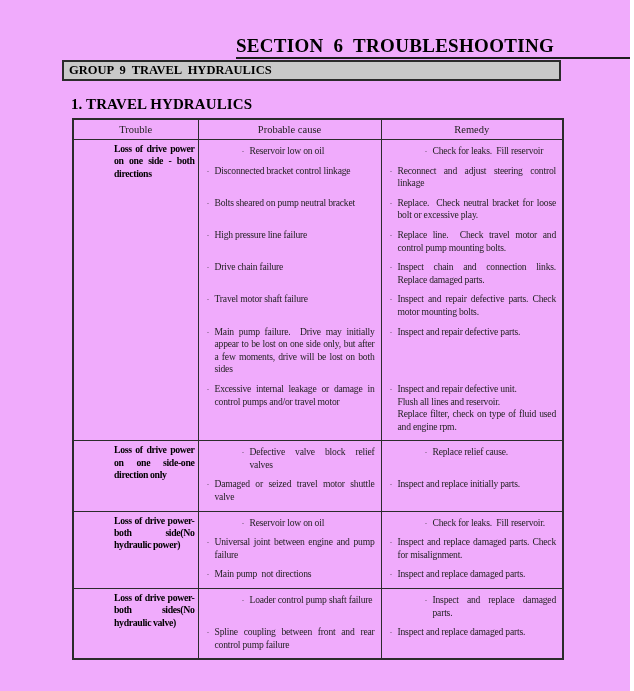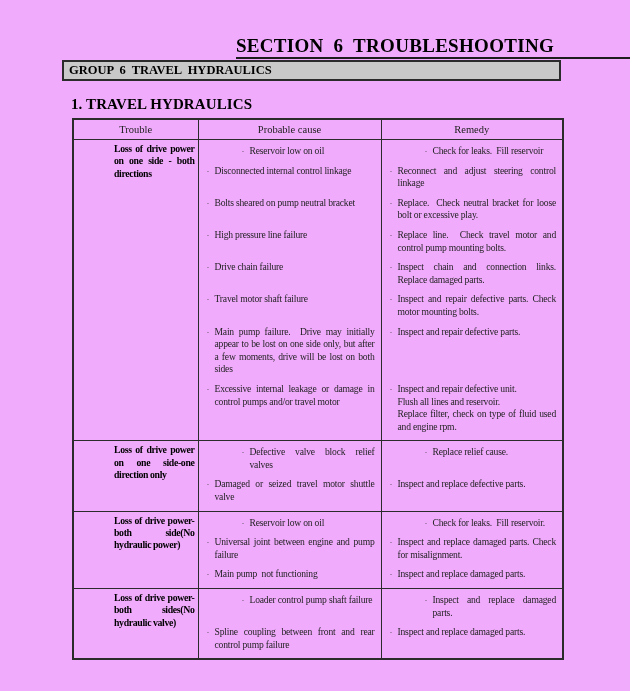--- a/index.html
+++ b/index.html
@@ -60,21 +60,21 @@
 </style>
 </head>
 <body>
 
 <div class="page">
 
   <div class="section-title">SECTION 6 TROUBLESHOOTING</div>
   <div class="title-rule"></div>
 
   <div class="group-bar">
-    <span>GROUP 6 TRAVEL HYDRAULICS</span>
+    <span>GROUP 9 TRAVEL HYDRAULICS</span>
   </div>
 
   <div class="heading">1. TRAVEL HYDRAULICS</div>
 
   <table class="tbl">
     <colgroup>
       <col style="width:125px">
       <col style="width:183px">
       <col style="width:182px">
     </colgroup>
@@ -100,21 +100,21 @@
             <div class="item">
               <span class="bullet">·</span>
               <div class="txt">Check for leaks.  Fill reservoir</div>
             </div>
           </td>
         </tr>
         <tr>
           <td class="cause bl">
             <div class="item">
               <span class="bullet">·</span>
-              <div class="txt">Disconnected internal control linkage</div>
+              <div class="txt">Disconnected bracket control linkage</div>
             </div>
           </td>
           <td class="remedy bl">
             <div class="item">
               <span class="bullet">·</span>
               <div class="txt">Reconnect and adjust steering control linkage</div>
             </div>
           </td>
         </tr>
         <tr>
@@ -223,21 +223,21 @@
         <tr>
           <td class="cause bl">
             <div class="item">
               <span class="bullet">·</span>
               <div class="txt">Damaged or seized travel motor shuttle valve</div>
             </div>
           </td>
           <td class="remedy bl">
             <div class="item">
               <span class="bullet">·</span>
-              <div class="txt">Inspect and replace defective parts.</div>
+              <div class="txt">Inspect and replace initially parts.</div>
             </div>
           </td>
         </tr>
         <tr class="group-start">
           <td class="trouble" rowspan="3">
             <div class="trouble-txt">Loss of drive power-both side(No hydraulic power)</div>
           </td>
           <td class="cause bl">
             <div class="item">
               <span class="bullet">·</span>
@@ -262,21 +262,21 @@
             <div class="item">
               <span class="bullet">·</span>
               <div class="txt">Inspect and replace damaged parts. Check for misalignment.</div>
             </div>
           </td>
         </tr>
         <tr>
           <td class="cause bl">
             <div class="item">
               <span class="bullet">·</span>
-              <div class="txt">Main pump  not functioning</div>
+              <div class="txt">Main pump  not directions</div>
             </div>
           </td>
           <td class="remedy bl">
             <div class="item">
               <span class="bullet">·</span>
               <div class="txt">Inspect and replace damaged parts.</div>
             </div>
           </td>
         </tr>
         <tr class="group-start">

